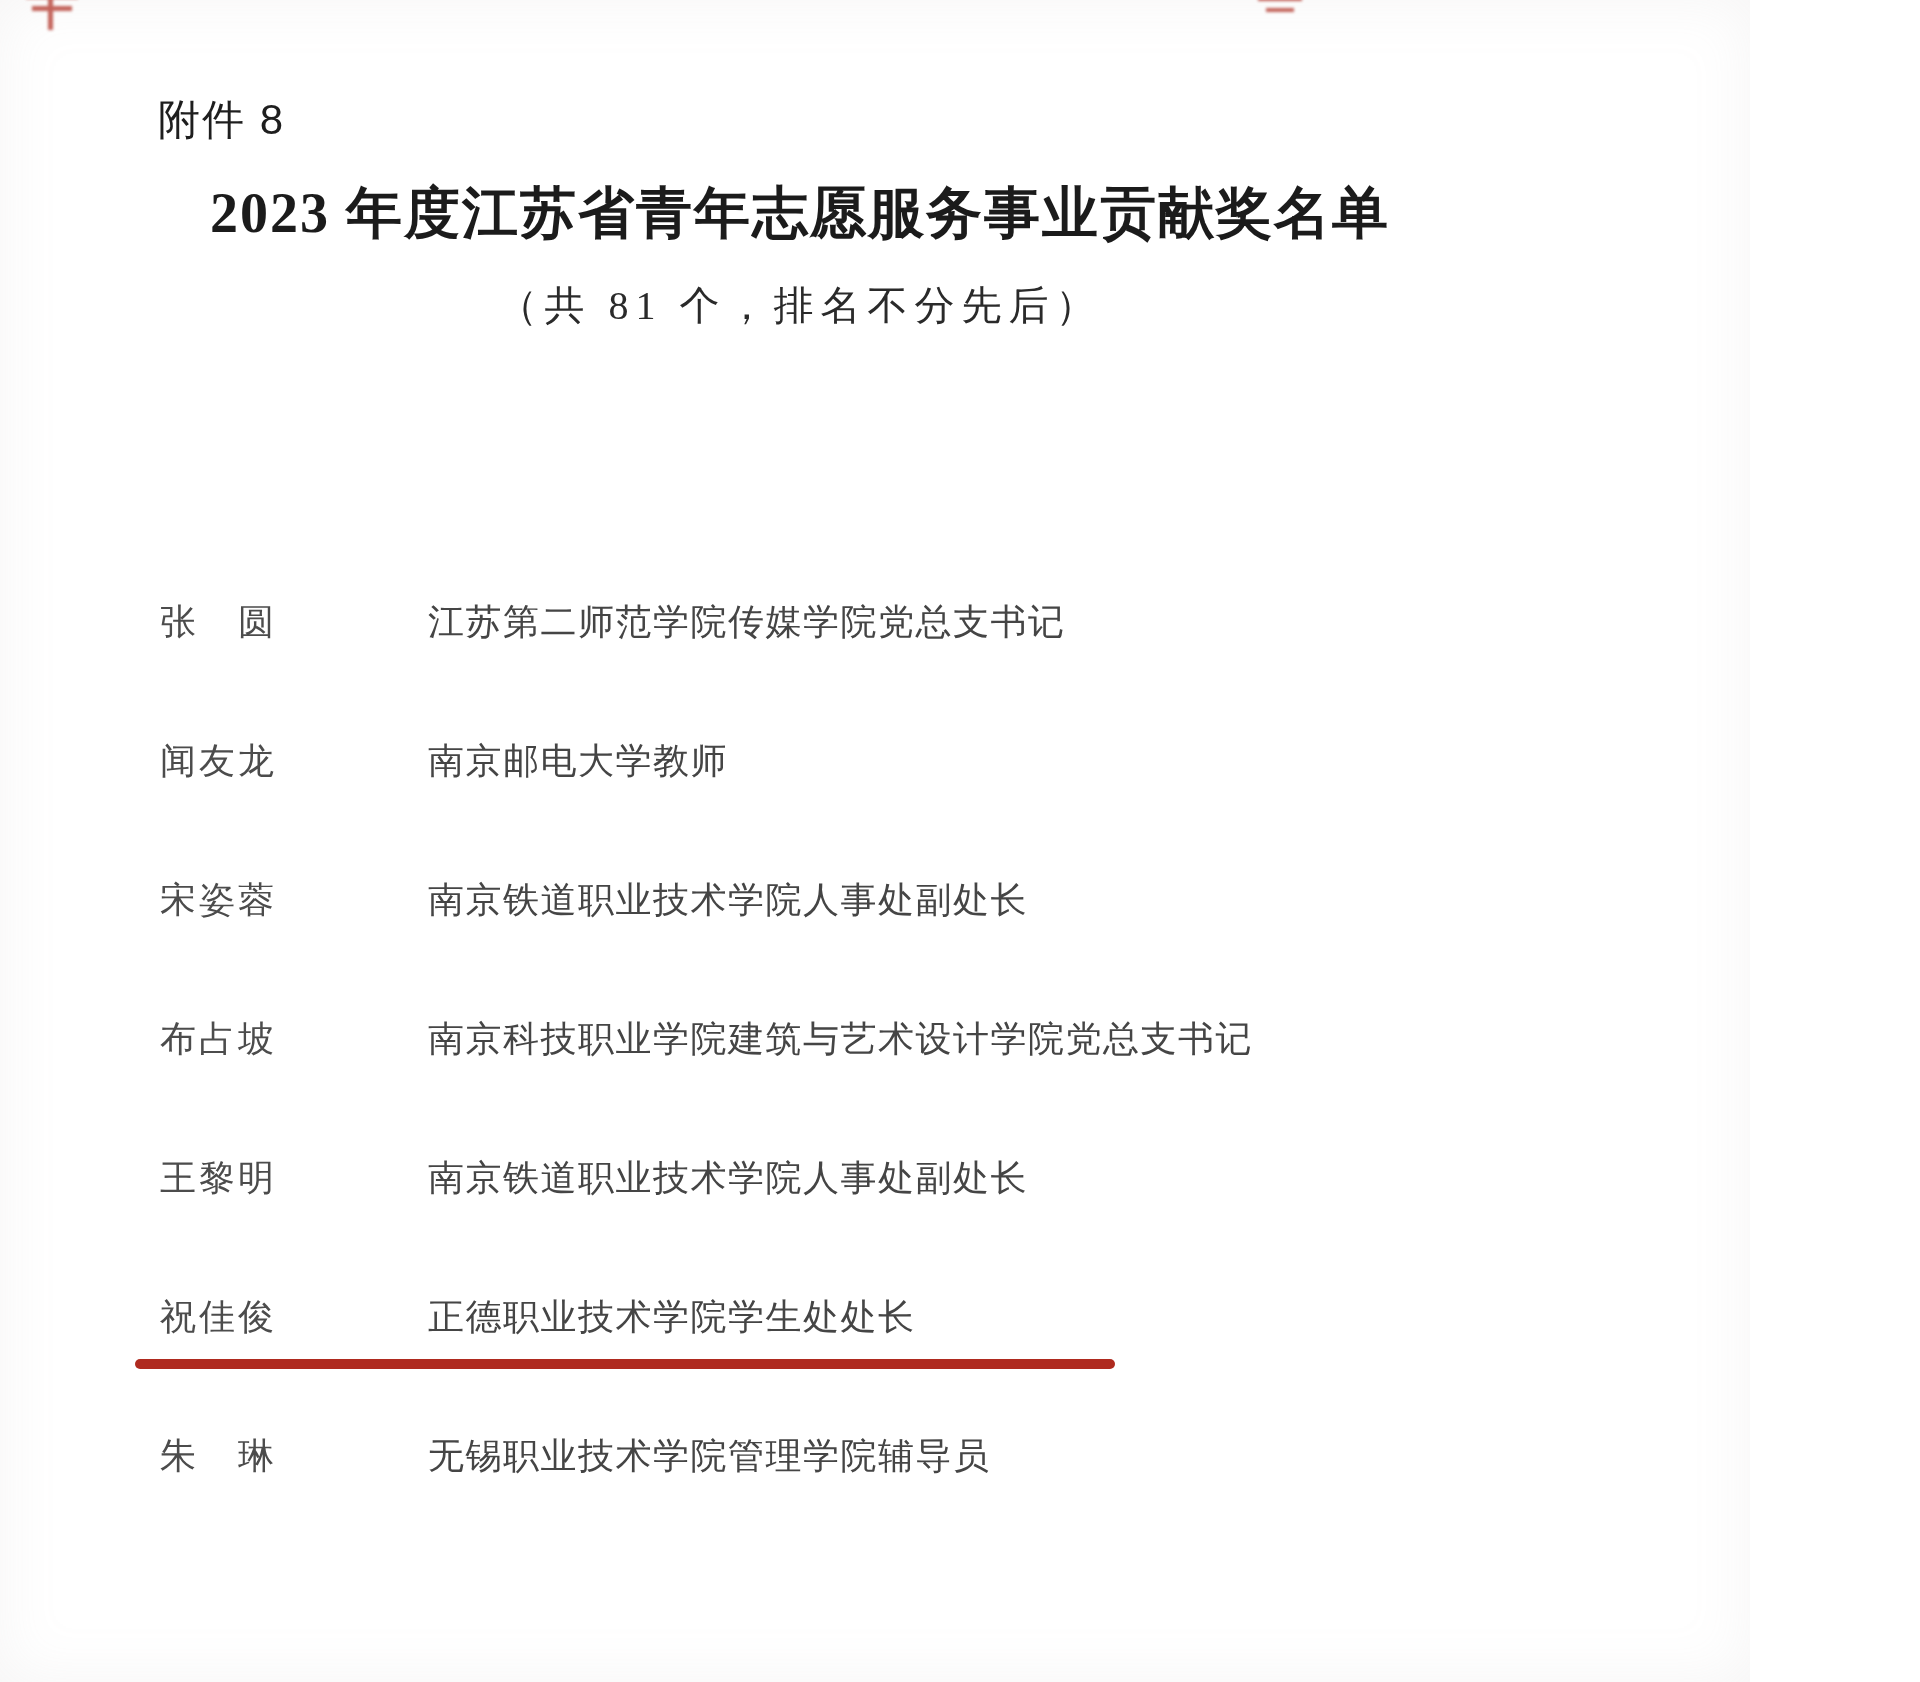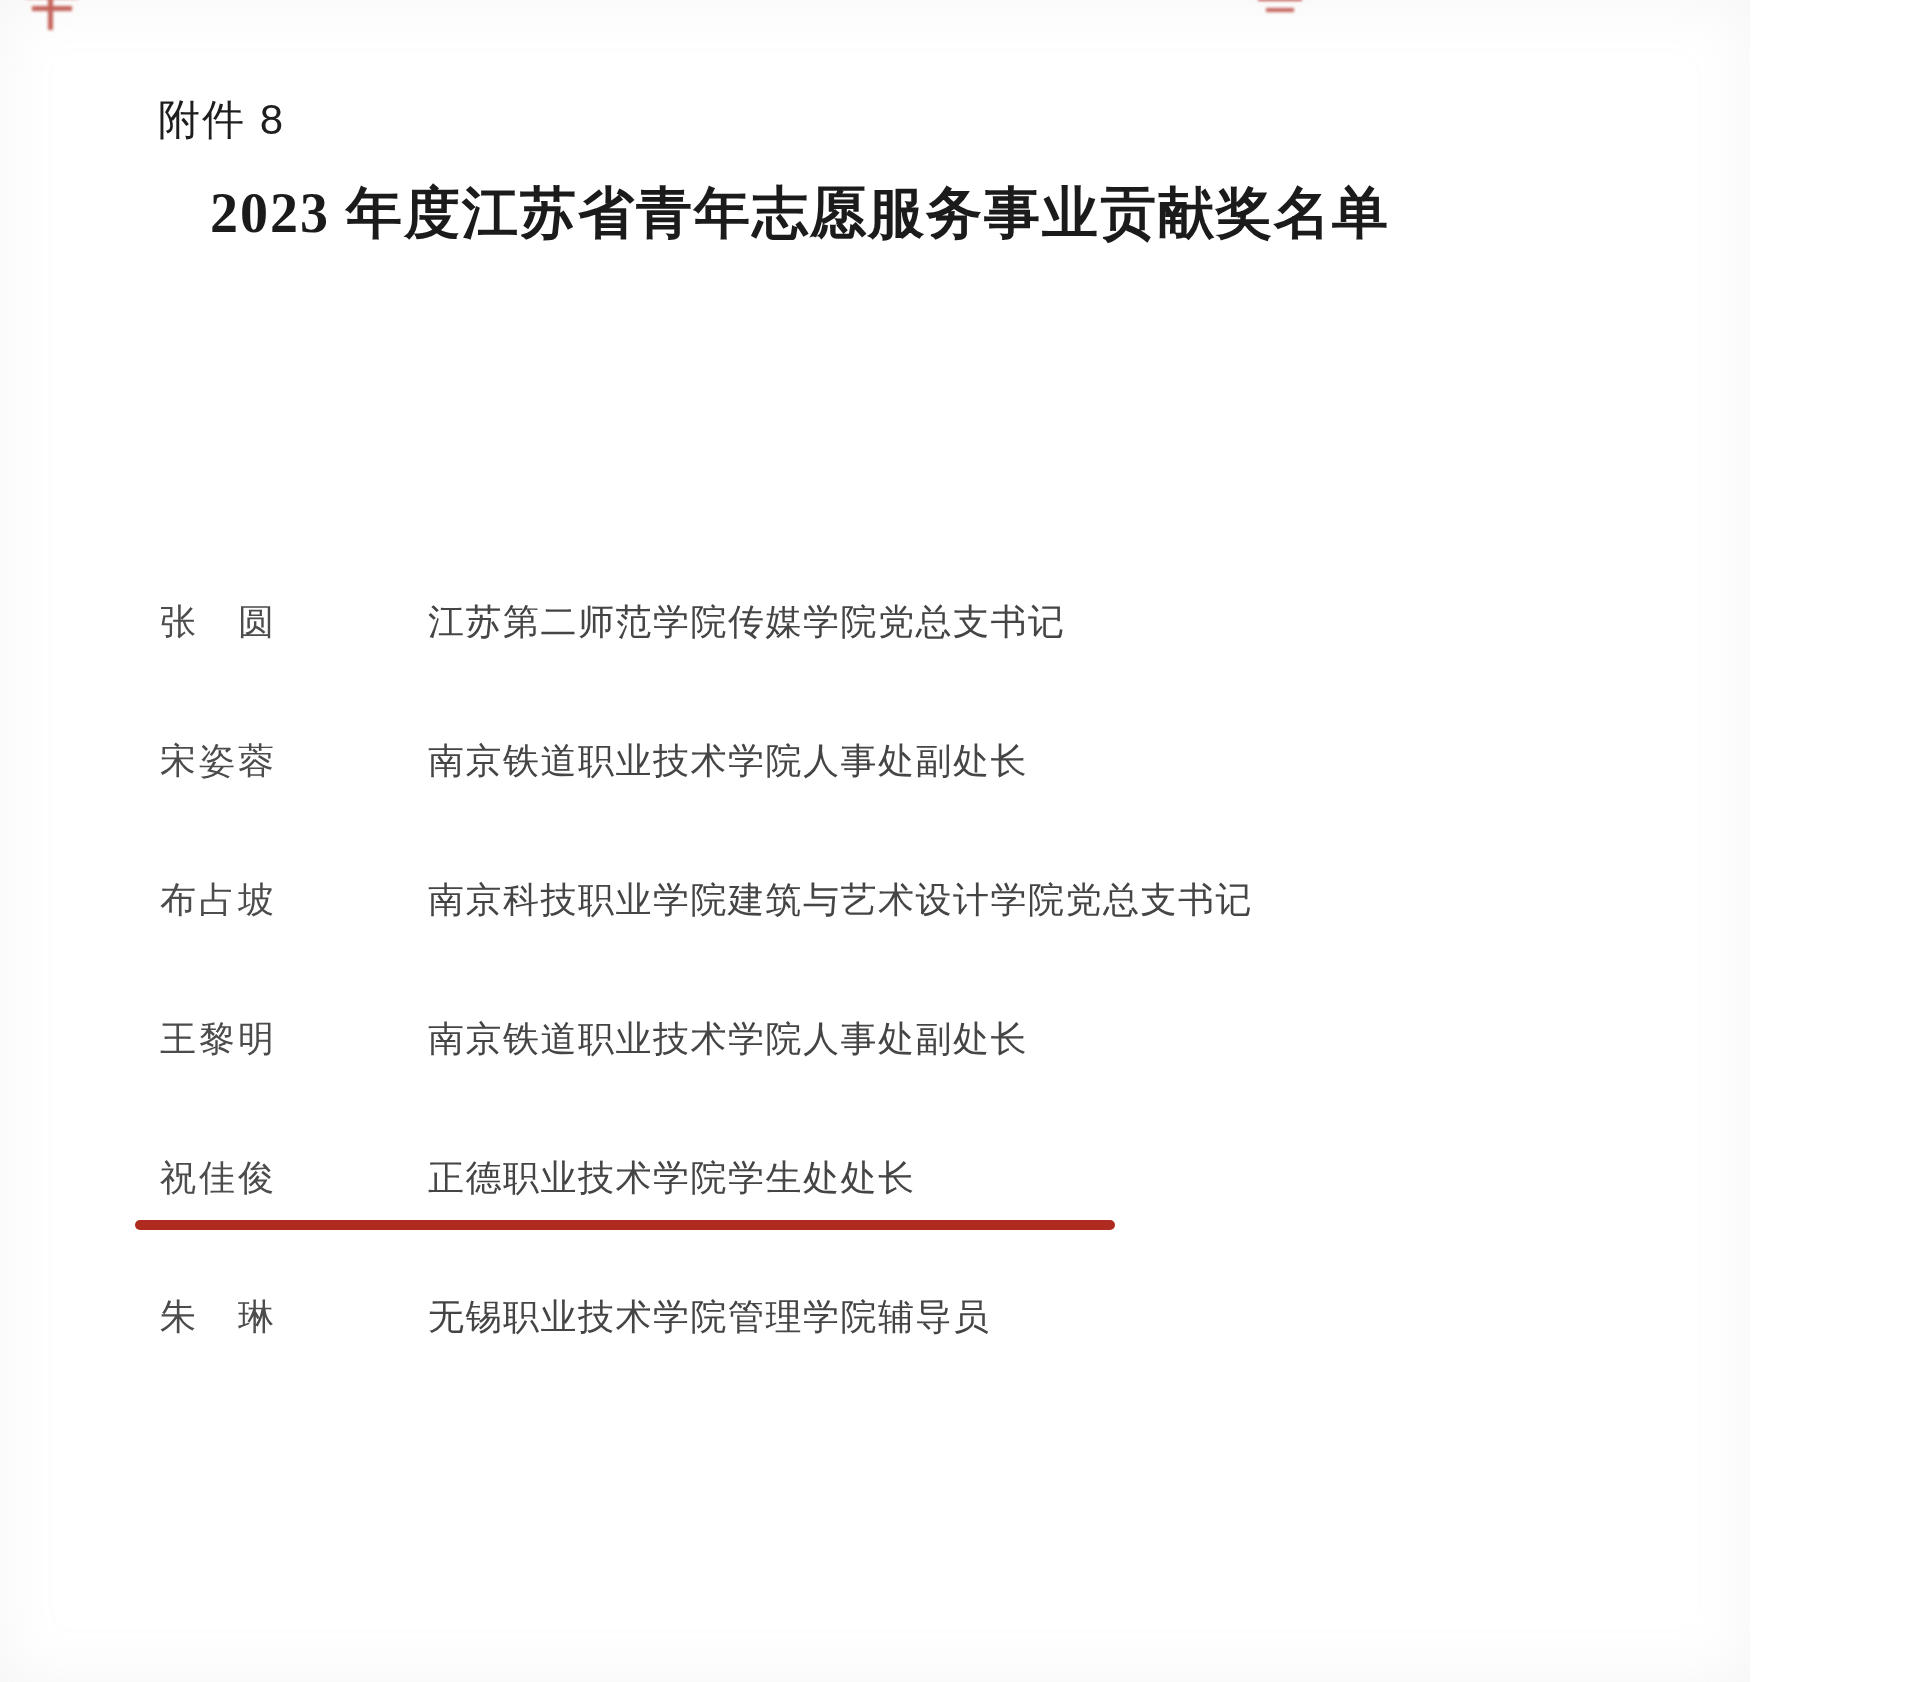--- a/index.html
+++ b/index.html
@@ -119,28 +119,33 @@
 
   <div class="artifact artifact-a1"></div>
   <div class="artifact artifact-a2"></div>
 
   <div class="attachment-label">附件 8</div>
 
   <div class="title-block">
     <h1 class="doc-title">2023 年度江苏省青年志愿服务事业贡献奖名单</h1>
   </div>
 
+  <div class="doc-subtitle">（共 81 个，排名不分先后）</div>
 
   <div class="award-list">
 
     <div class="entry-row">
       <span class="entry-name">张　圆</span>
       <span class="entry-affiliation">江苏第二师范学院传媒学院党总支书记</span>
     </div>
 
+    <div class="entry-row">
+      <span class="entry-name">闻友龙</span>
+      <span class="entry-affiliation">南京邮电大学教师</span>
+    </div>
 
     <div class="entry-row">
       <span class="entry-name">宋姿蓉</span>
       <span class="entry-affiliation">南京铁道职业技术学院人事处副处长</span>
     </div>
 
     <div class="entry-row">
       <span class="entry-name">布占坡</span>
       <span class="entry-affiliation">南京科技职业学院建筑与艺术设计学院党总支书记</span>
     </div>

